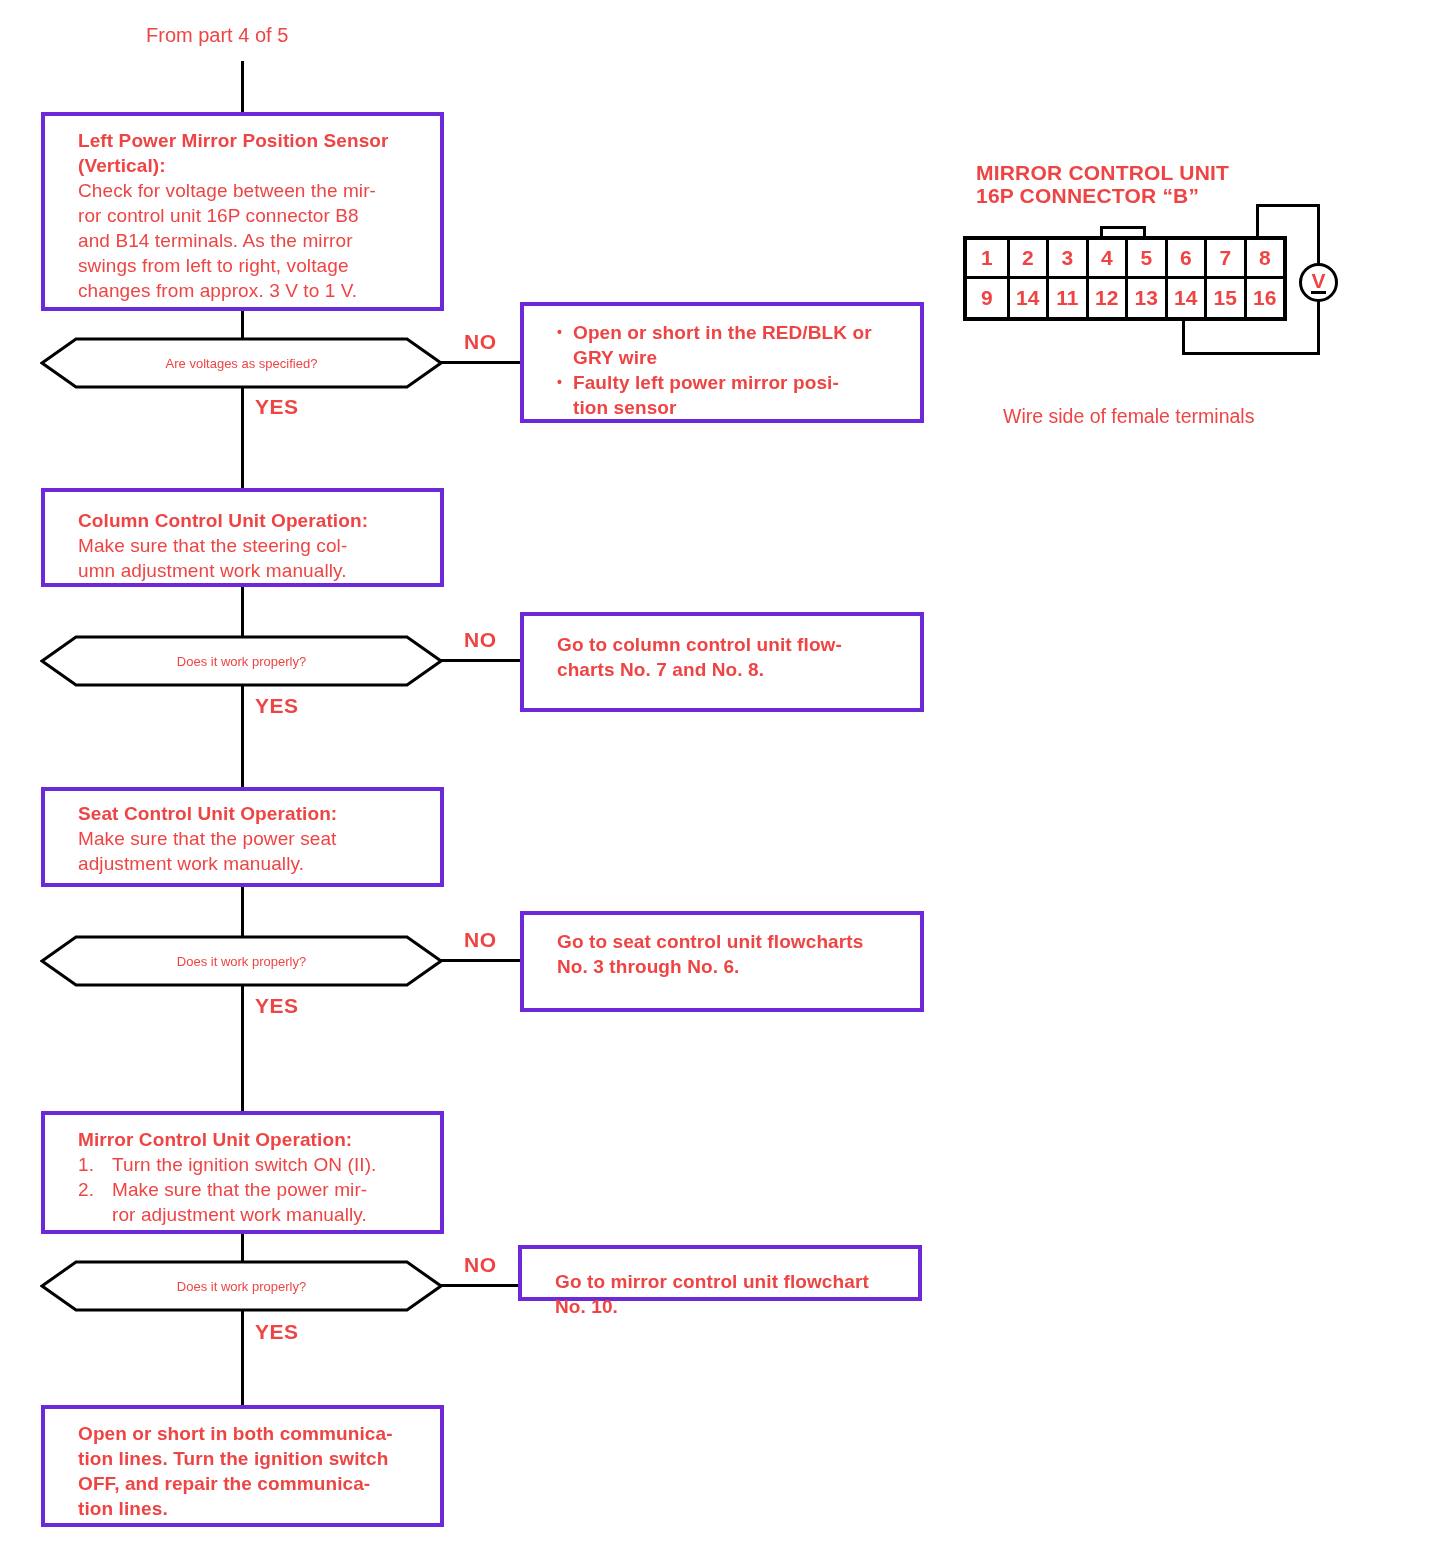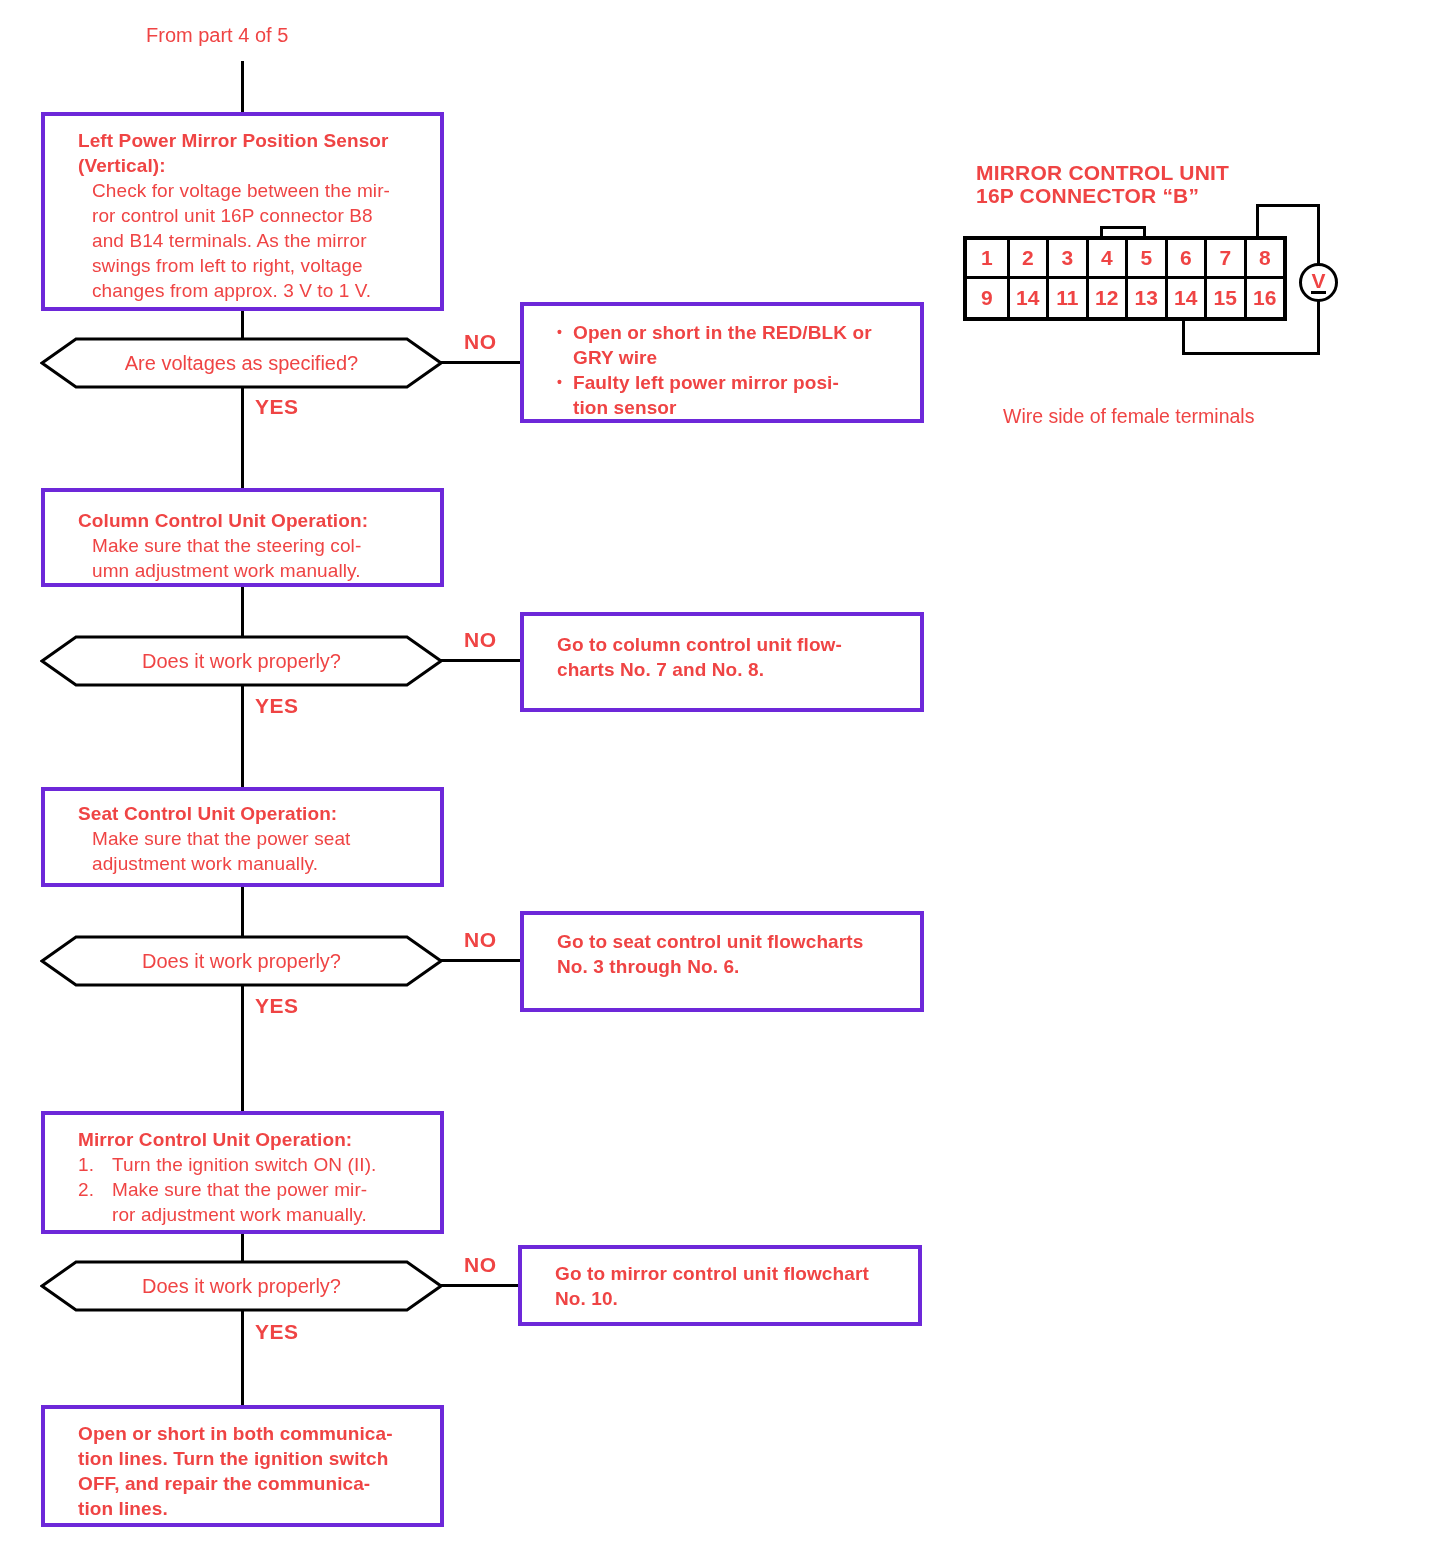--- a/index.html
+++ b/index.html
@@ -22,37 +22,37 @@
     background: #fff;
     border: 4px solid #6d28d9;
     z-index: 2;
     font-size: 19px;
     line-height: 25px;
     letter-spacing: 0.1px;
   }
   .pbox { padding: 12px 12px 0 33px; }
   .rbox { padding: 14px 10px 0 33px; font-weight: bold; }
   .btitle { font-weight: bold; white-space: pre-line; }
-  .bbody  { white-space: pre-line; margin-left: 14px; }
+  .bbody  { white-space: pre-line; }
   .bfinal { font-weight: bold; white-space: pre-line; }
   .btext  { white-space: pre-line; }
 
   .lrow { display: flex; }
   .lnum { flex: none; width: 34px; }
   .ltext { white-space: pre-line; }
 
   .brow { display: flex; }
   .bullet { flex: none; width: 16px; font-size: 14px; line-height: 25px; }
 
   .hex { position: absolute; width: 403px; height: 52px; z-index: 2; }
   .hex svg { position: absolute; left: 0; top: 0; display: block; }
   .hextext {
     position: absolute; inset: 0;
     display: flex; align-items: center; justify-content: center;
-    font-size: 20px;
+    font-size: 13px;
   }
 
   .label { position: absolute; font-size: 20px; white-space: pre-line; z-index: 3; }
   .branch { font-weight: bold; font-size: 21px; letter-spacing: 0.5px; }
 
   .conn-title { font-weight: bold; font-size: 21px; line-height: 23px; letter-spacing: 0.2px; }
   .conn-caption { font-size: 19.5px; }
 
   .connbox {
     position: absolute;
@@ -202,21 +202,21 @@
 
   <div class="hex" style="left:40px; top:1260px;">
     <svg width="403" height="52" viewBox="0 0 403 52">
       <polygon points="2,26 36,2 367,2 401,26 367,50 36,50" fill="#ffffff" stroke="#000000" stroke-width="3"></polygon>
     </svg>
     <div class="hextext">Does it work properly?</div>
   </div>
   <div class="label branch" style="left:464px; top:1253px;">NO</div>
   <div class="label branch" style="left:255px; top:1320px;">YES</div>
 
-  <div class="rbox" style="left:518px; top:1245px; width:404px; height:81px; padding-top:12px;">
+  <div class="rbox" style="left:518px; top:1245px; width:404px; height:56px; padding-top:20px;">
     <div class="btext">Go to mirror control unit flowchart
 No. 10.</div>
   </div>
 
   <div class="pbox" style="left:41px; top:1405px; width:403px; height:122px;">
     <div class="bfinal">Open or short in both communica-
 tion lines. Turn the ignition switch
 OFF, and repair the communica-
 tion lines.</div>
   </div>

